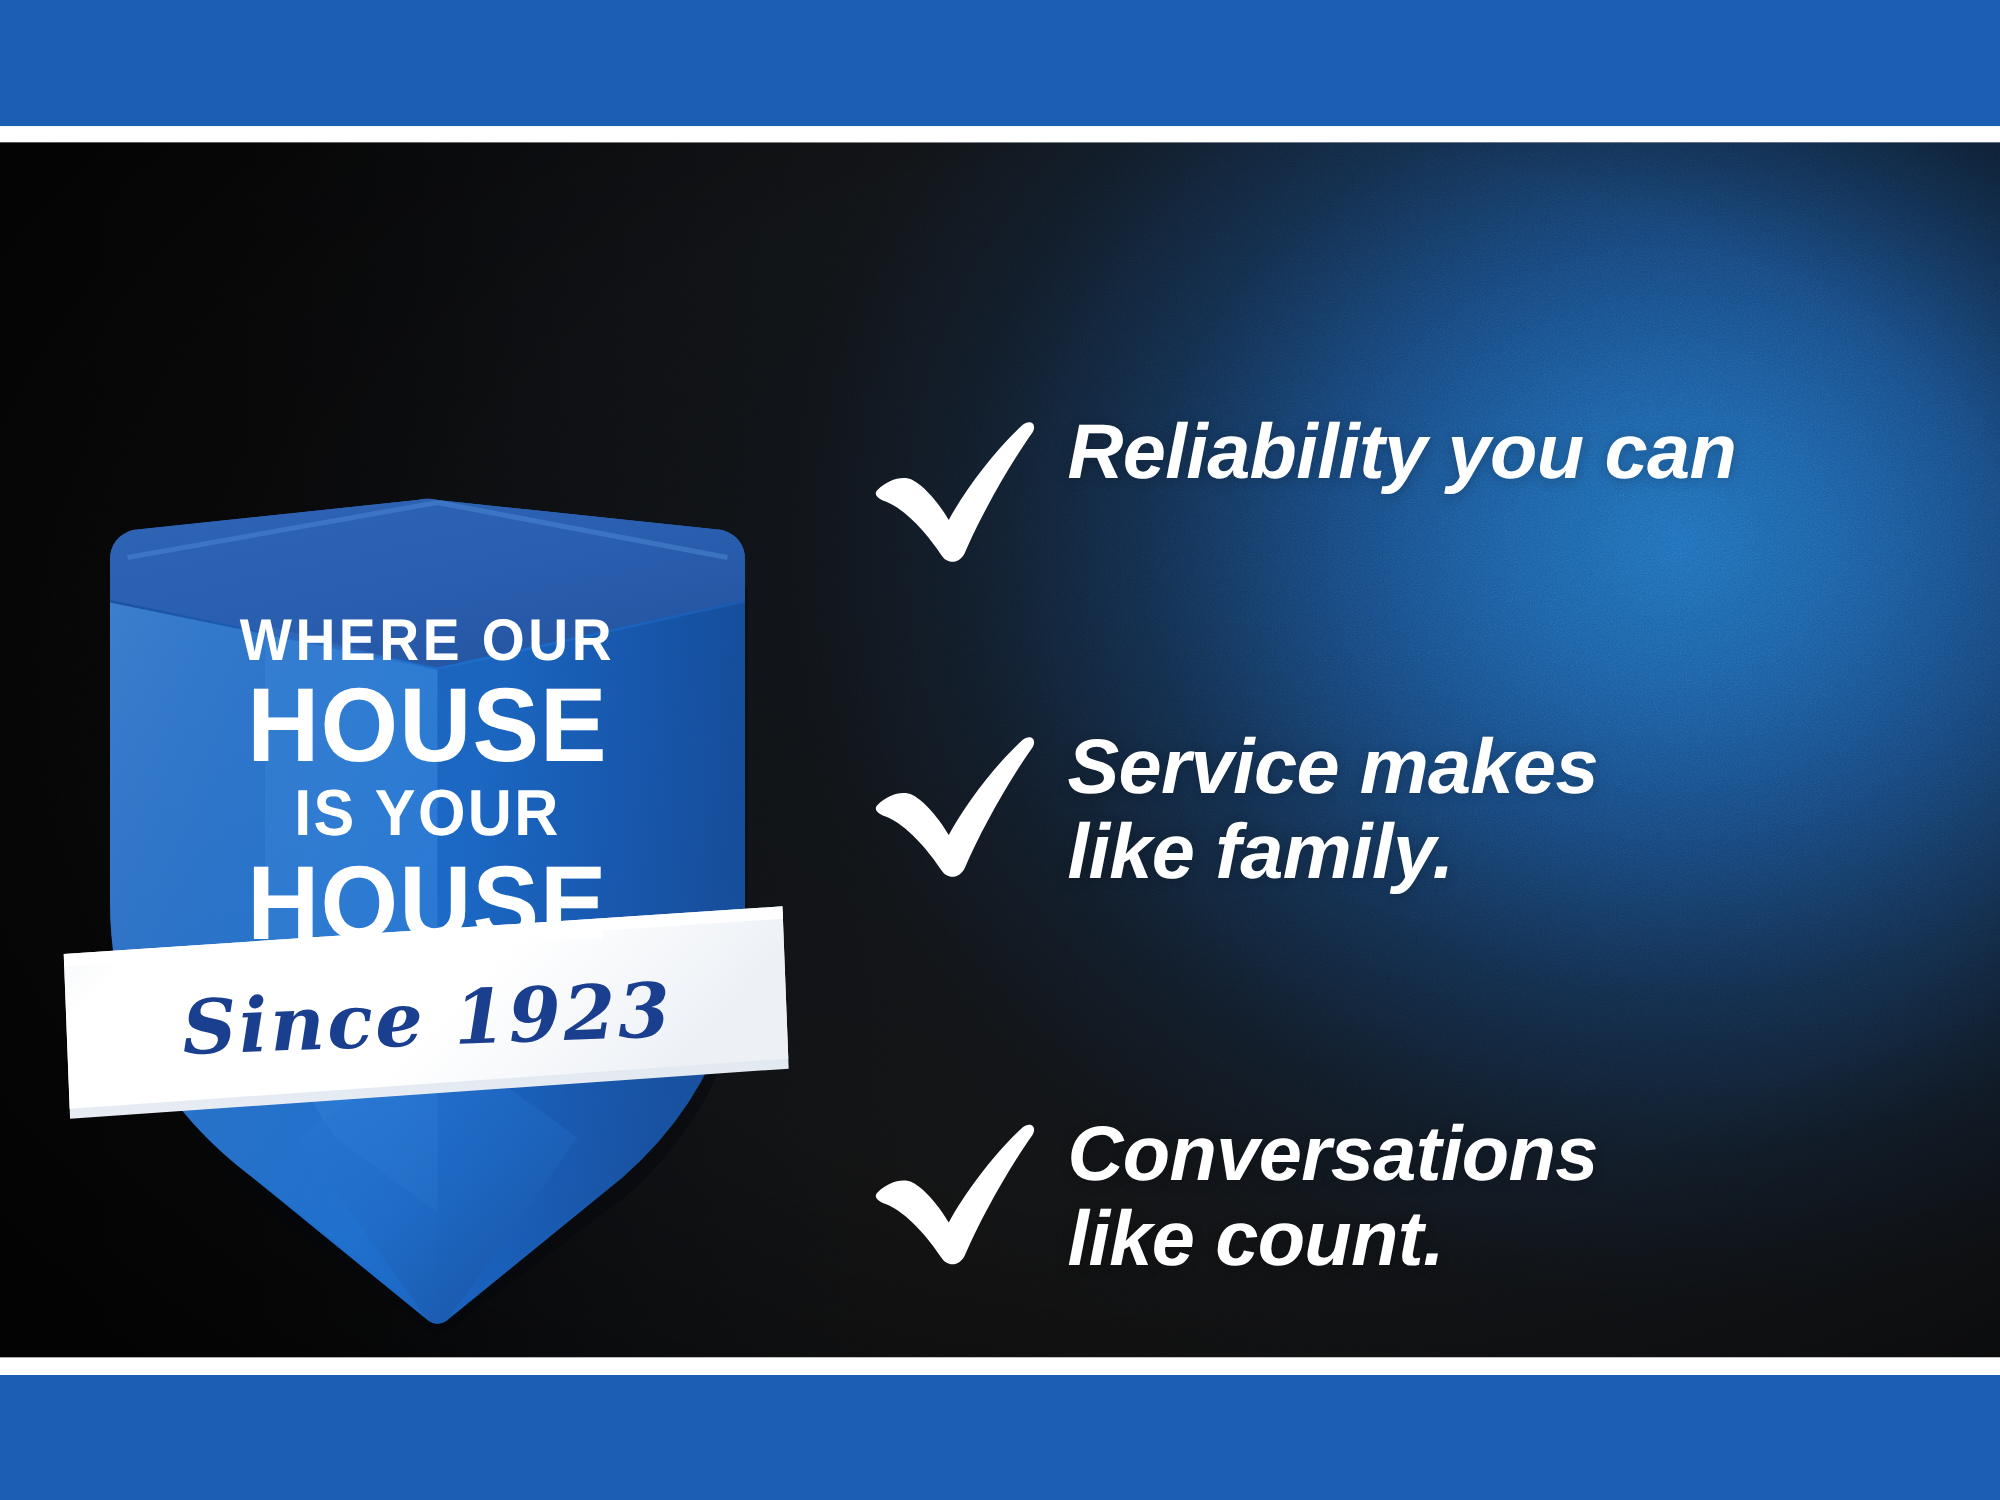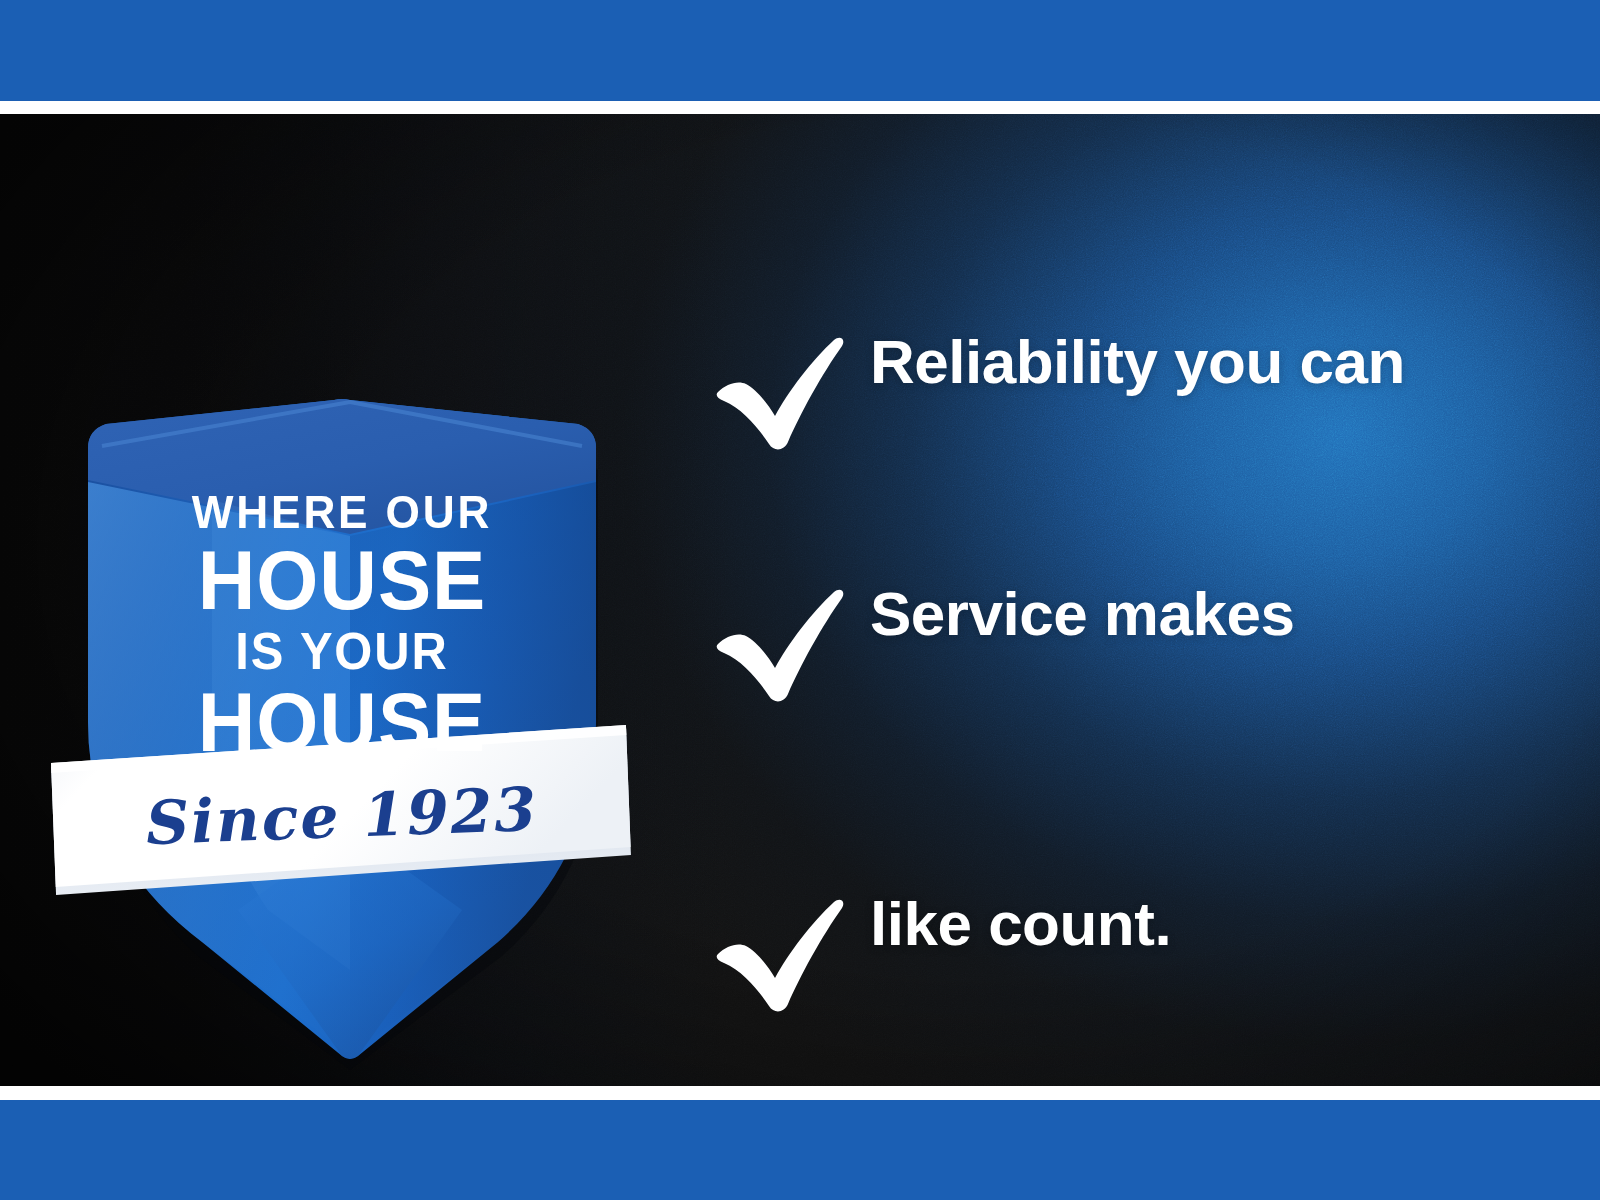--- a/index.html
+++ b/index.html
@@ -192,24 +192,25 @@
     line-height: 1;
     transform: rotate(-2.1deg);
     transform-origin: 50% 50%;
     white-space: nowrap;
     pointer-events: none;
   }
 
   
   .bullets {
     position: absolute;
-    left: 712px;
+    left: 696px;
     top: 114px;
     width: 860px;
     height: 972px;
+    font-style: italic;
   }
   .bullet {
     position: absolute;
     left: 0;
     display: flex;
     align-items: flex-start;
   }
   .bullet-1 { top: 96px; }
   .bullet-2 { top: 348px; }
   .bullet-3 { top: 658px; }
@@ -358,33 +359,35 @@
         <div class="check">
           <svg viewBox="0 0 136 124" xmlns="http://www.w3.org/2000/svg">
             <path d="M 6 62 C 14 54 26 50 34 54 C 44 59 56 74 63 86
                      C 76 62 100 30 122 10 C 128 5 134 9 130 16
                      C 110 44 88 84 76 112 C 72 121 62 122 57 114
                      C 47 99 30 78 12 71 C 5 68 3 65 6 62 Z" fill="#ffffff"></path>
           </svg>
         </div>
         <div class="bullet-copy">
           <span class="ln">Service makes</span>
+          <span class="ln">like family.</span>
         </div>
       </div>
 
       <div class="bullet bullet-3">
         <div class="check">
           <svg viewBox="0 0 136 124" xmlns="http://www.w3.org/2000/svg">
             <path d="M 6 62 C 14 54 26 50 34 54 C 44 59 56 74 63 86
                      C 76 62 100 30 122 10 C 128 5 134 9 130 16
                      C 110 44 88 84 76 112 C 72 121 62 122 57 114
                      C 47 99 30 78 12 71 C 5 68 3 65 6 62 Z" fill="#ffffff"></path>
           </svg>
         </div>
         <div class="bullet-copy">
+          <span class="ln">Conversations</span>
           <span class="ln">like count.</span>
         </div>
       </div>
 
     </div>
   </div>
 
   <div class="white-gap gap-bottom"></div>
   <div class="bar bar-bottom"></div>
 

